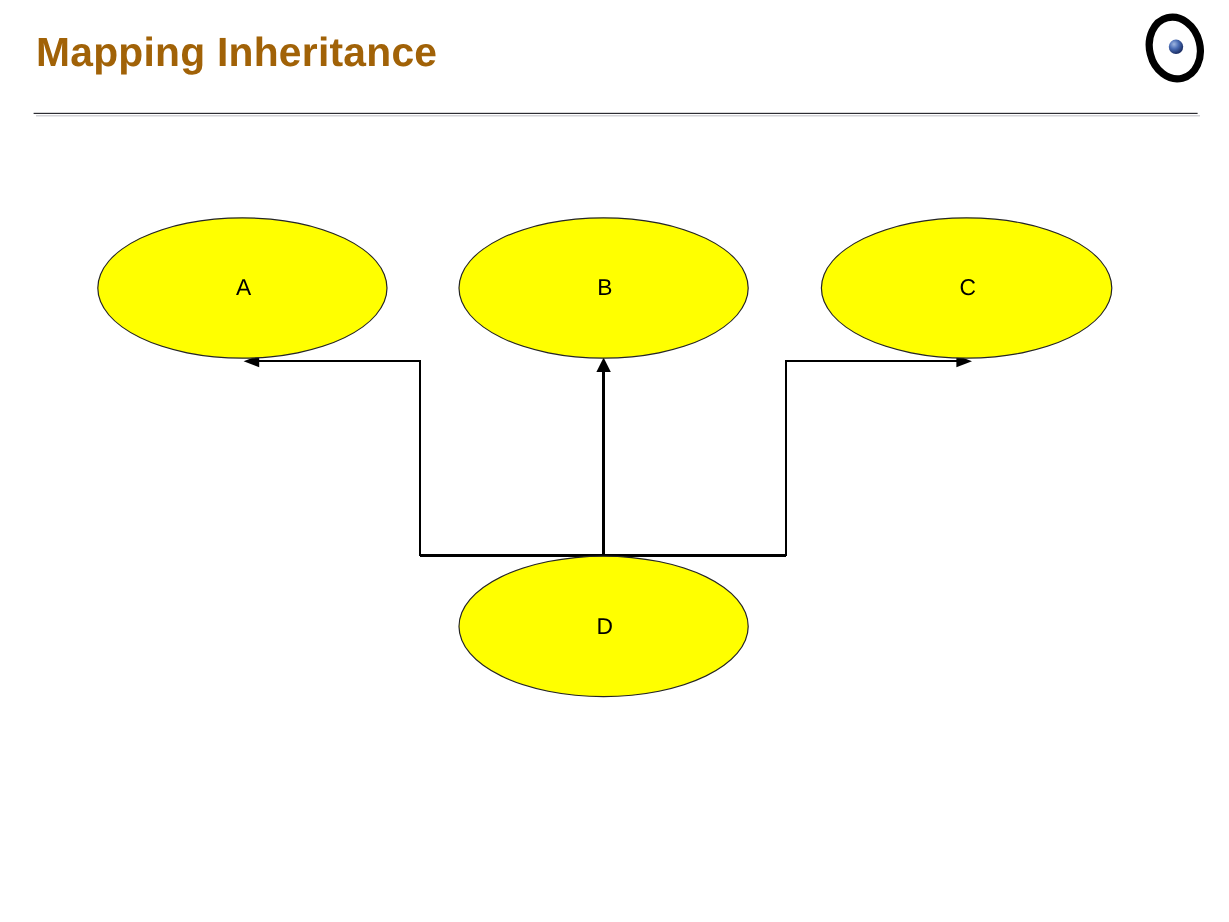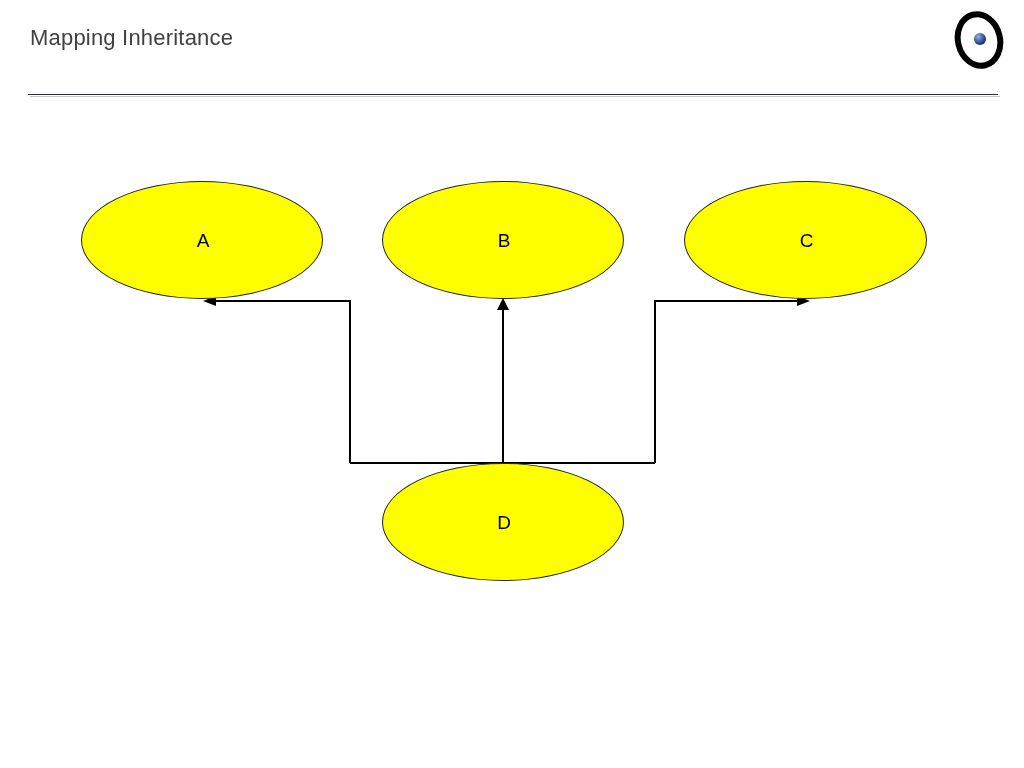--- a/index.html
+++ b/index.html
@@ -18,24 +18,24 @@
     width: 1024px;
     height: 768px;
     background: #ffffff;
   }
 
   
   #slide-title {
     position: absolute;
     left: 30px;
     top: 25px;
-    font-size: 22px;
-    font-weight: 400;
+    font-size: 34px;
+    font-weight: 700;
     letter-spacing: 0.2px;
-    color: #404040;
+    color: #a16207;
     white-space: nowrap;
     line-height: 1.15;
   }
   #title-rule {
     position: absolute;
     left: 28px;
     top: 94px;
     width: 970px;
     height: 1px;
     background: #2d2d33;

